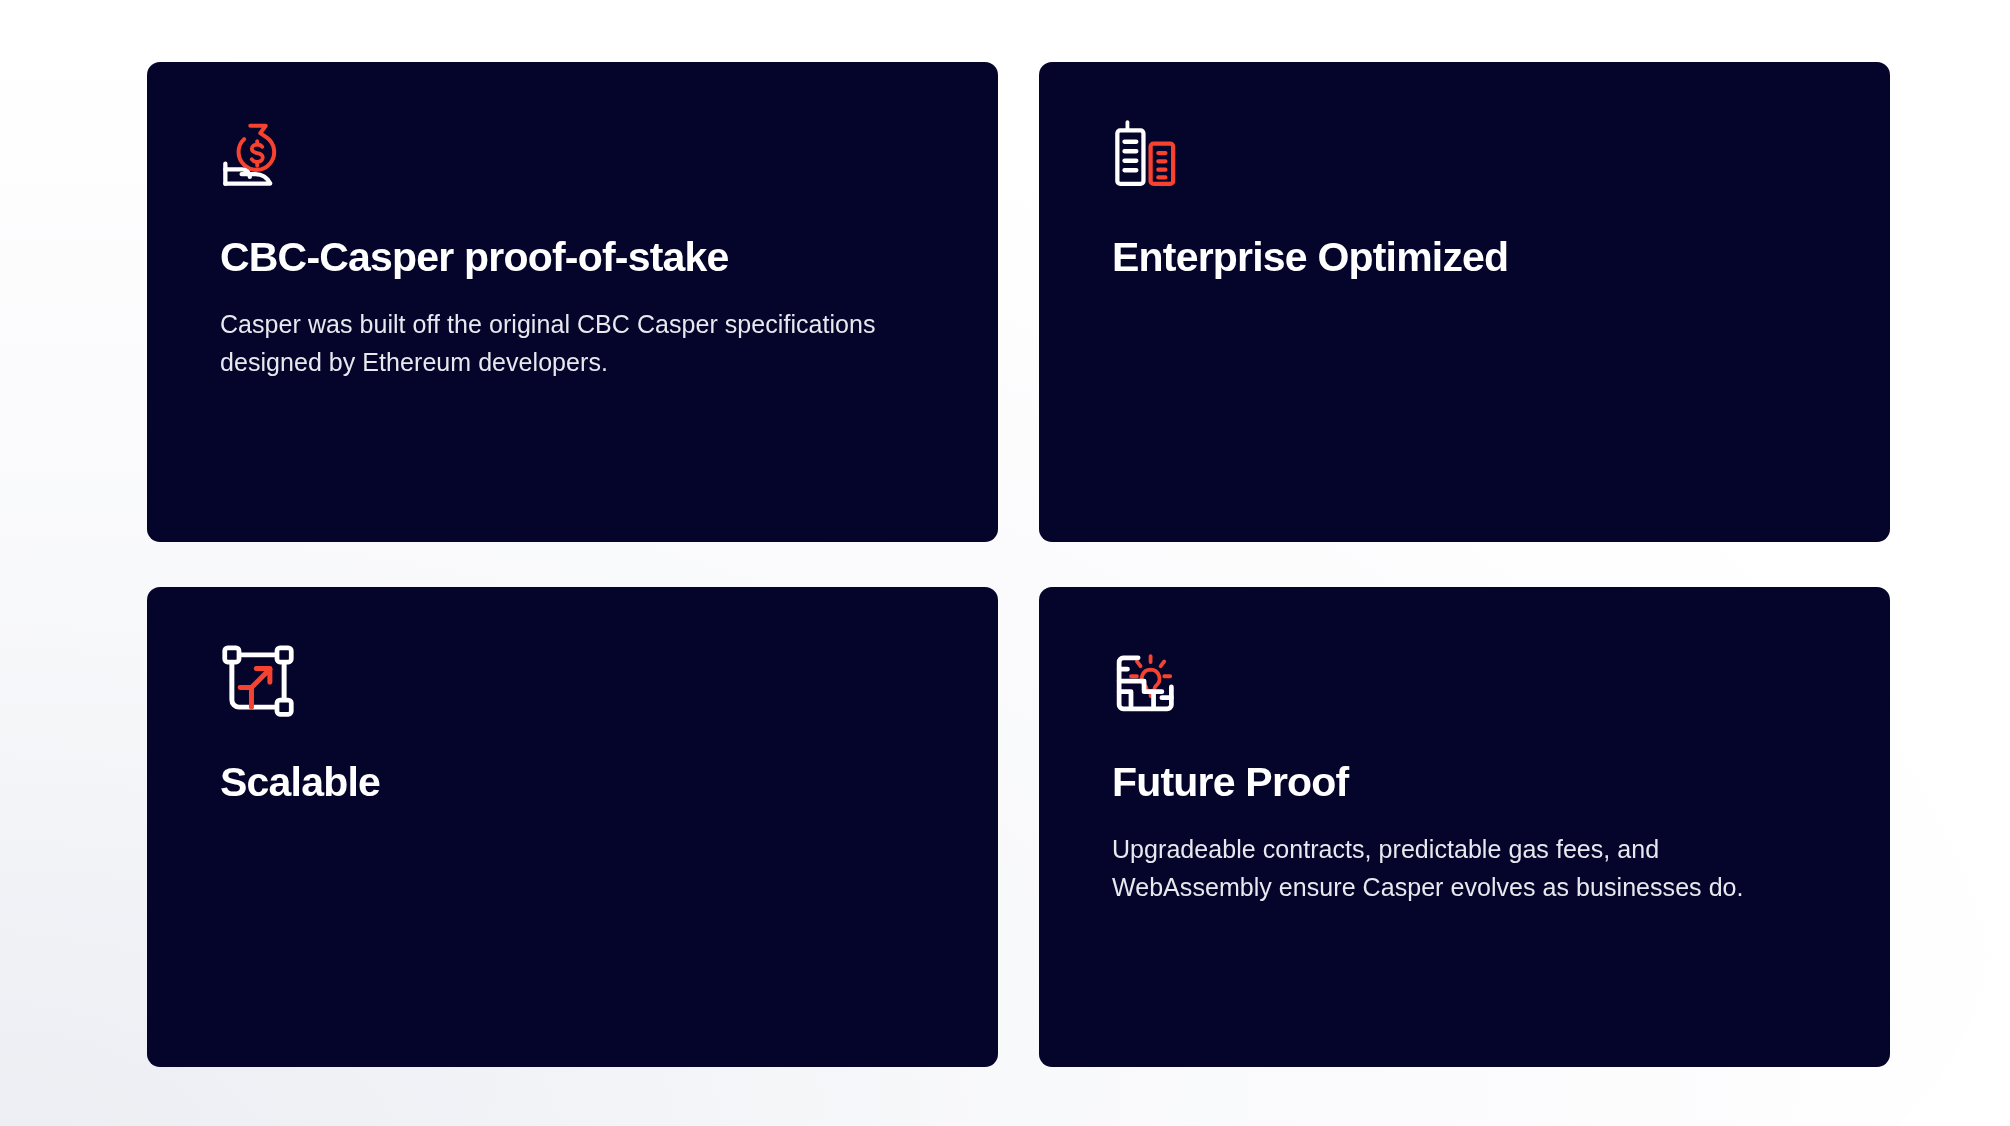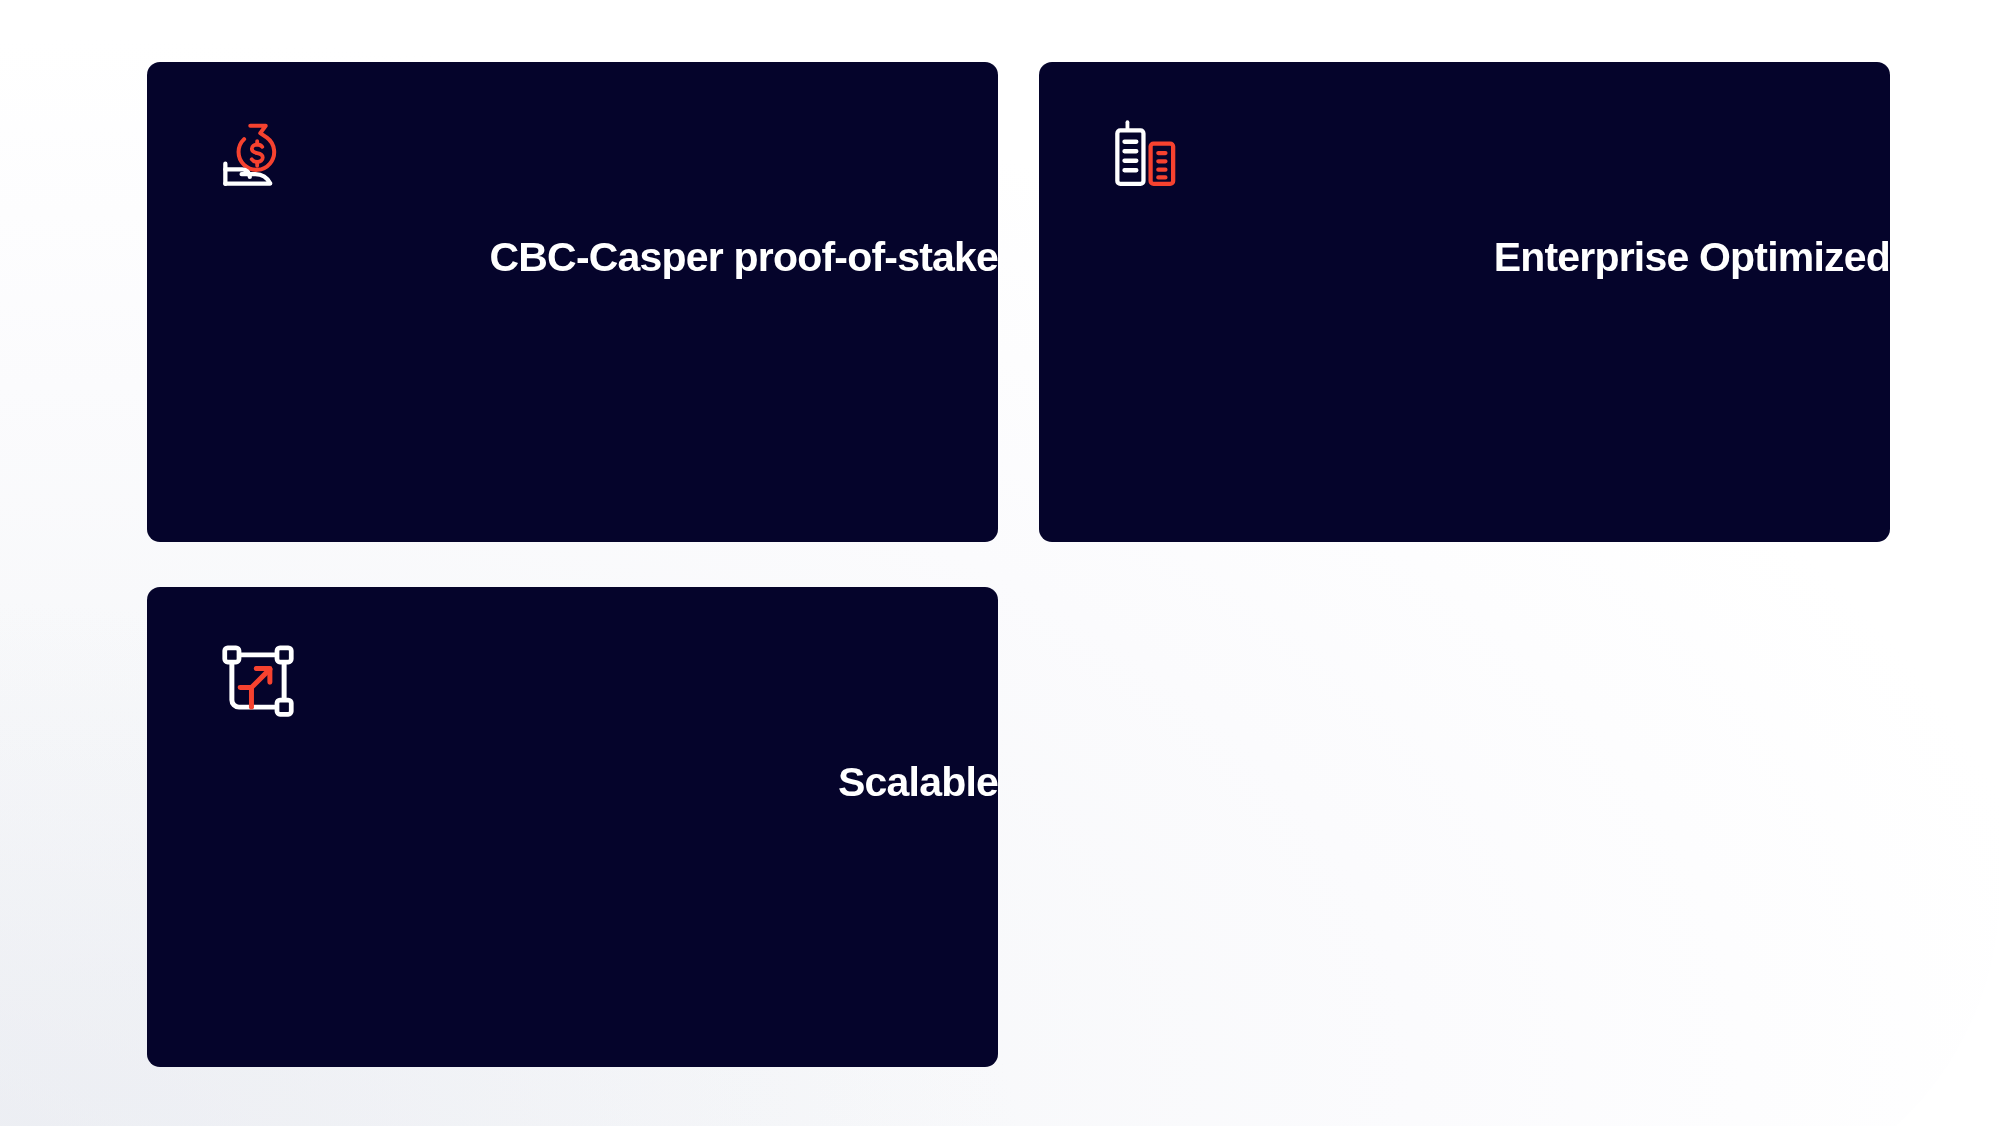--- a/index.html
+++ b/index.html
@@ -47,21 +47,20 @@
     row-gap: 45px;
   }
 
   .feature-card {
     background: #05042B;
     border-radius: 13px;
     padding: 56px 0 0 73px;
     box-sizing: border-box;
     position: relative;
     overflow: hidden;
-    text-align: right;
   }
 
   .card-icon {
     width: 76px;
     height: 76px;
     display: block;
     margin-bottom: 42px;
   }
 
   .card-title {
@@ -93,20 +92,21 @@
   <div class="feature-card">
     <svg class="card-icon" viewBox="0 0 64 64" fill="none">
       <path d="M25.5 6.5h13l-4.6 6.2 5.6 3.9a15 15 0 1 1-19.2 1.2" stroke="#F6422F" stroke-width="3.4" stroke-linecap="round" stroke-linejoin="round"></path>
       <path d="M35.6 24.3c-1-1.3-2.6-2-4.3-2-2.6 0-4.5 1.5-4.5 3.6 0 2.1 1.7 3.1 4.5 3.6 2.9.5 4.7 1.5 4.7 3.8 0 2.2-2 3.7-4.7 3.7-2 0-3.7-.8-4.6-2.2" stroke="#F6422F" stroke-width="3.2" stroke-linecap="round"></path>
       <path d="M31.3 19.4v3.1M31.3 37v3.3" stroke="#F6422F" stroke-width="3.2" stroke-linecap="round"></path>
       <path d="M4.5 38.5v17" stroke="#ffffff" stroke-width="3.6" stroke-linecap="round"></path>
       <path d="M4.5 43.2h14.2a6.4 6.4 0 0 1 6.4 6.4" stroke="#ffffff" stroke-width="3.6" stroke-linecap="round" stroke-linejoin="round"></path>
       <path d="M4.5 55.2h37.8c-2.5-5-7-7.9-12.6-7.9H18.2" stroke="#ffffff" stroke-width="3.6" stroke-linecap="round" stroke-linejoin="round"></path>
     </svg>
     <h2 class="card-title">CBC-Casper proof-of-stake</h2>
+    <p class="card-body">Casper was built off the original CBC Casper specifications designed by Ethereum developers.</p>
   </div>
 
   <div class="feature-card">
     <svg class="card-icon" viewBox="0 0 64 64" fill="none">
       <path d="M13 3.5v6.5" stroke="#ffffff" stroke-width="3.2" stroke-linecap="round"></path>
       <rect x="4.5" y="10.5" width="22" height="45" rx="2.5" stroke="#ffffff" stroke-width="3.6"></rect>
       <path d="M10.5 20h10M10.5 28h10M10.5 36h10M10.5 44h10" stroke="#ffffff" stroke-width="3.6" stroke-linecap="round"></path>
       <rect x="32.5" y="21.5" width="19" height="34" rx="2.5" stroke="#F6422F" stroke-width="3.6"></rect>
       <path d="M39 29.5h6M39 36.5h6M39 43.5h6M39 50h6" stroke="#F6422F" stroke-width="3.6" stroke-linecap="round"></path>
     </svg>
@@ -121,14 +121,25 @@
       <rect x="4" y="4" width="12" height="12" rx="2.5" fill="#05042B" stroke="#ffffff" stroke-width="4"></rect>
       <rect x="48" y="4" width="12" height="12" rx="2.5" fill="#05042B" stroke="#ffffff" stroke-width="4"></rect>
       <rect x="48" y="48" width="12" height="12" rx="2.5" fill="#05042B" stroke="#ffffff" stroke-width="4"></rect>
       <path d="M17 37.5h9.5L42 22" stroke="#F6422F" stroke-width="4.2" stroke-linecap="round" stroke-linejoin="round"></path>
       <path d="M26.5 37.5V54" stroke="#F6422F" stroke-width="4.2" stroke-linecap="round"></path>
       <path d="M30.5 21.5H42v11.5" stroke="#F6422F" stroke-width="4.2" stroke-linecap="round" stroke-linejoin="round"></path>
     </svg>
     <h2 class="card-title">Scalable</h2>
   </div>
 
+  <div class="feature-card">
+    <svg class="card-icon" viewBox="0 0 64 64" fill="none">
+      <path d="M32.5 22.5a7.5 7.5 0 0 0-4.6 13.4c.9.7 1.4 1.8 1.4 2.9v1.7h6.4v-1.7c0-1.1.5-2.2 1.4-2.9a7.5 7.5 0 0 0-4.6-13.4Z" stroke="#F6422F" stroke-width="3.2" stroke-linejoin="round"></path>
+      <path d="M32.5 40.5v4.2" stroke="#F6422F" stroke-width="3.2" stroke-linecap="round"></path>
+      <path d="M32.5 11v5M21 15.5l3 4M44 15.5l-3 4M16 28h5M49 28h-5" stroke="#F6422F" stroke-width="3.2" stroke-linecap="round"></path>
+      <path d="M22 12.5H9.5a3.5 3.5 0 0 0-3.5 3.5v36a3.5 3.5 0 0 0 3.5 3.5h37a3.5 3.5 0 0 0 3.5-3.5V37" stroke="#ffffff" stroke-width="4" stroke-linecap="round" stroke-linejoin="round"></path>
+      <path d="M6 22h7M6 32h21M27 32v8M6 41h10M16 41v14M27 41h15M35 41v14M42 46h8" stroke="#ffffff" stroke-width="4" stroke-linecap="round" stroke-linejoin="round"></path>
+    </svg>
+    <h2 class="card-title">Future Proof</h2>
+    <p class="card-body">Upgradeable contracts, predictable gas fees, and WebAssembly ensure Casper evolves as businesses do.</p>
+  </div>
 
 </div>
 
 </body></html>

